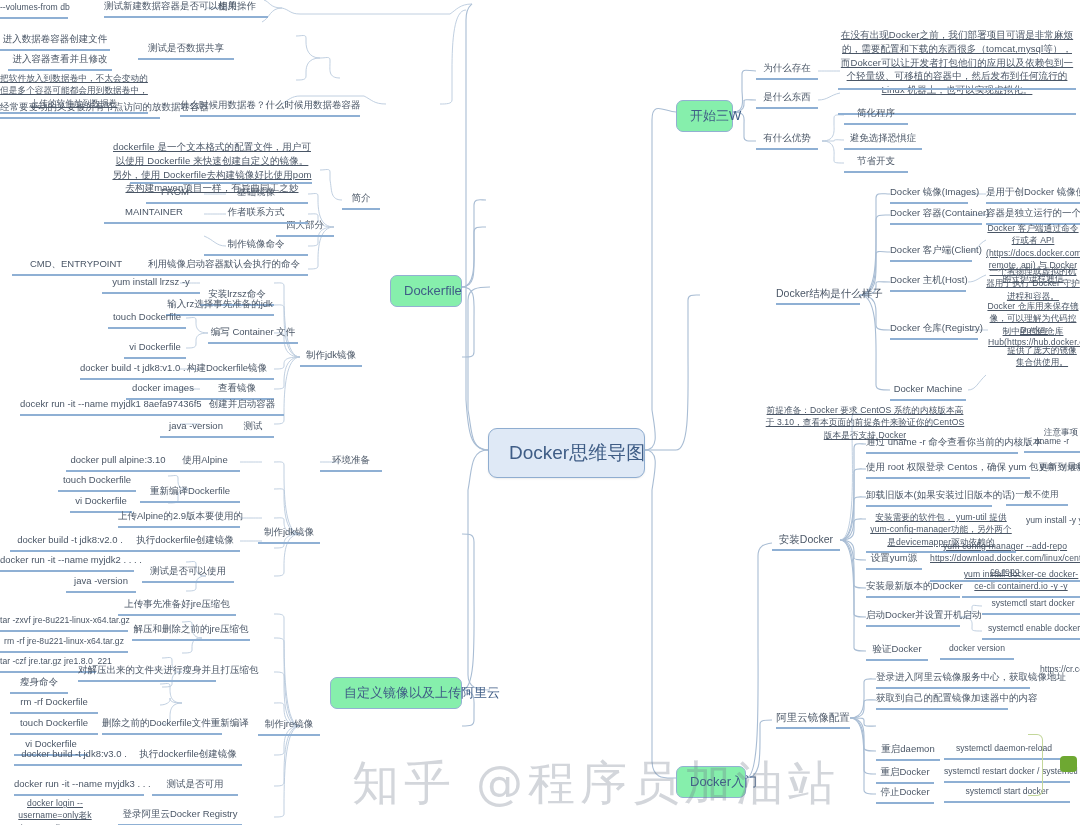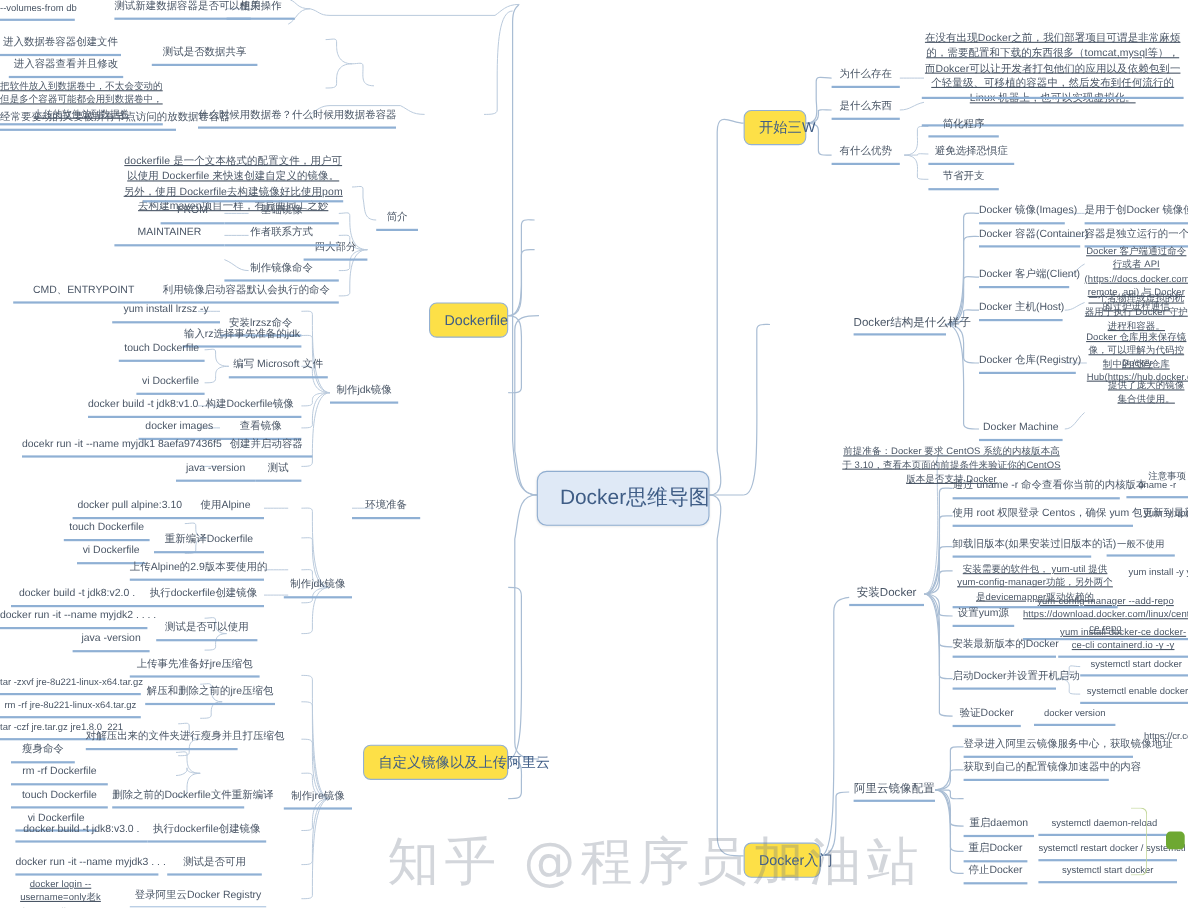--- a/index.html
+++ b/index.html
@@ -35,21 +35,21 @@
     border:1.6px solid #8fadd0;
     border-radius:9px;
     color:#3f5d86;
     font-size:19px;
     padding:11px 20px;
     text-align:center;
     box-shadow:0 1px 2px rgba(0,0,0,.08);
   }
   
   .cap{
-    background:#fde047;
+    background:#86efac;
     border:1.3px solid #93b0d2;
     border-radius:7px;
     color:#3f5d86;
     font-size:13px;
     padding:6px 13px;
     text-align:center;
   }
   
   .leaf{
     font-size:9.5px;
@@ -345,21 +345,21 @@
 
   <div class="node leaf" style="left:300px;top:349px;width:62px;">制作jdk镜像</div>
 
   <div class="node leaf" style="left:102px;top:276px;width:98px;">yum install lrzsz -y</div>
   <div class="node leaf" style="left:200px;top:288px;width:74px;">安装lrzsz命令</div>
 
   <div class="node leaf" style="left:166px;top:298px;width:108px;">输入rz选择事先准备的jdk</div>
 
   <div class="node leaf" style="left:108px;top:311px;width:78px;">touch Dockerfile</div>
   <div class="node leaf" style="left:124px;top:341px;width:62px;">vi Dockerfile</div>
-  <div class="node leaf" style="left:208px;top:326px;width:90px;">编写 Microsoft 文件</div>
+  <div class="node leaf" style="left:208px;top:326px;width:90px;">编写 Container 文件</div>
 
   <div class="node leaf" style="left:80px;top:362px;width:100px;">docker build -t jdk8:v1.0 .</div>
   <div class="node leaf" style="left:180px;top:362px;width:94px;">构建Dockerfile镜像</div>
 
   <div class="node leaf" style="left:126px;top:382px;width:74px;">docker images</div>
   <div class="node leaf" style="left:200px;top:382px;width:74px;">查看镜像</div>
 
   <div class="node leaf" style="left:20px;top:398px;width:180px;">docekr run -it --name myjdk1 8aefa97436f5</div>
   <div class="node leaf" style="left:200px;top:398px;width:84px;">创建并启动容器</div>
 

